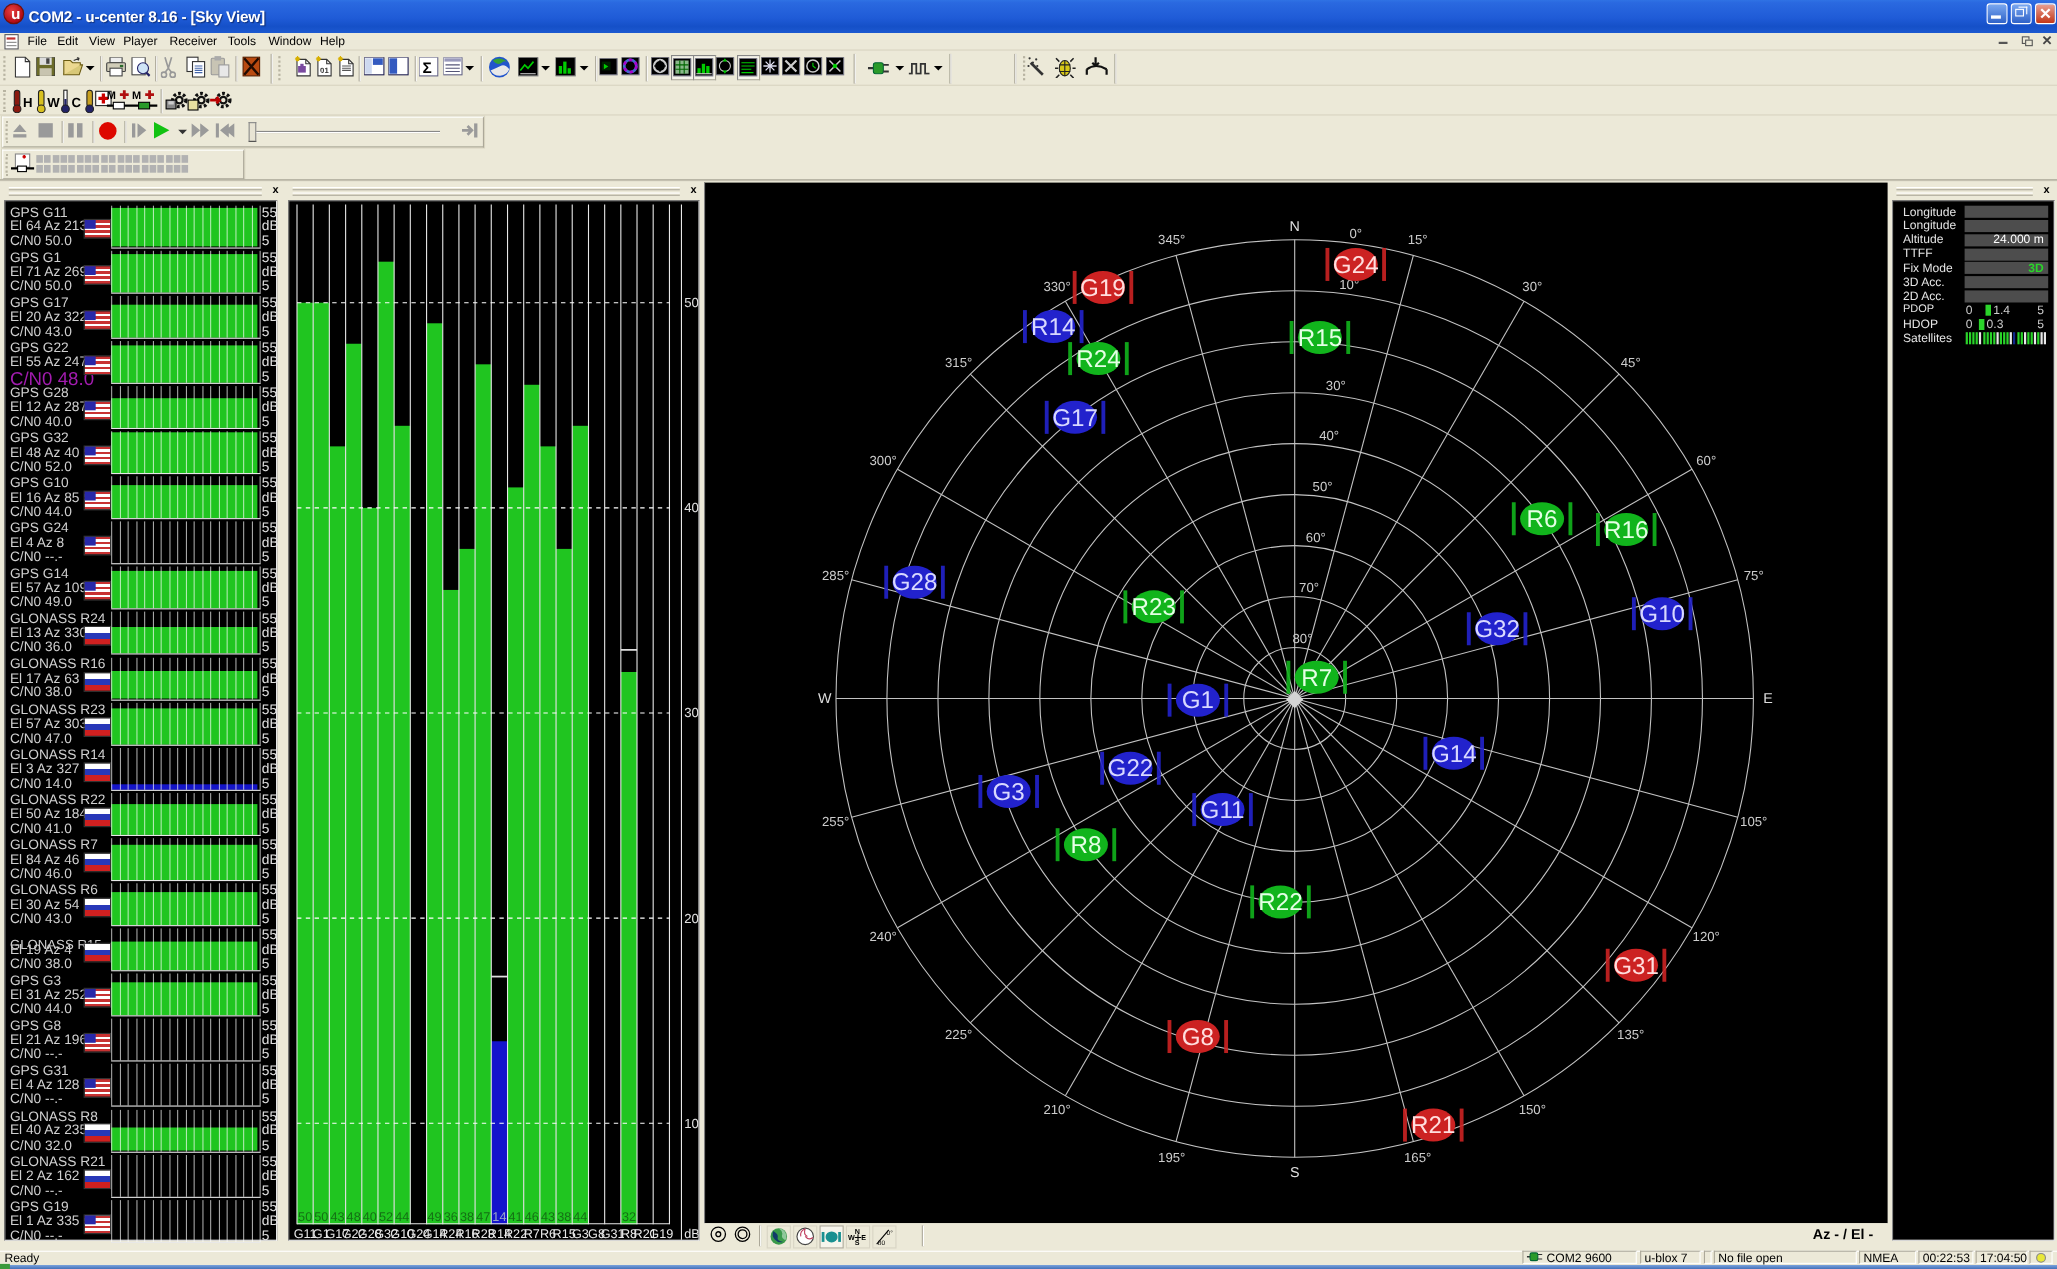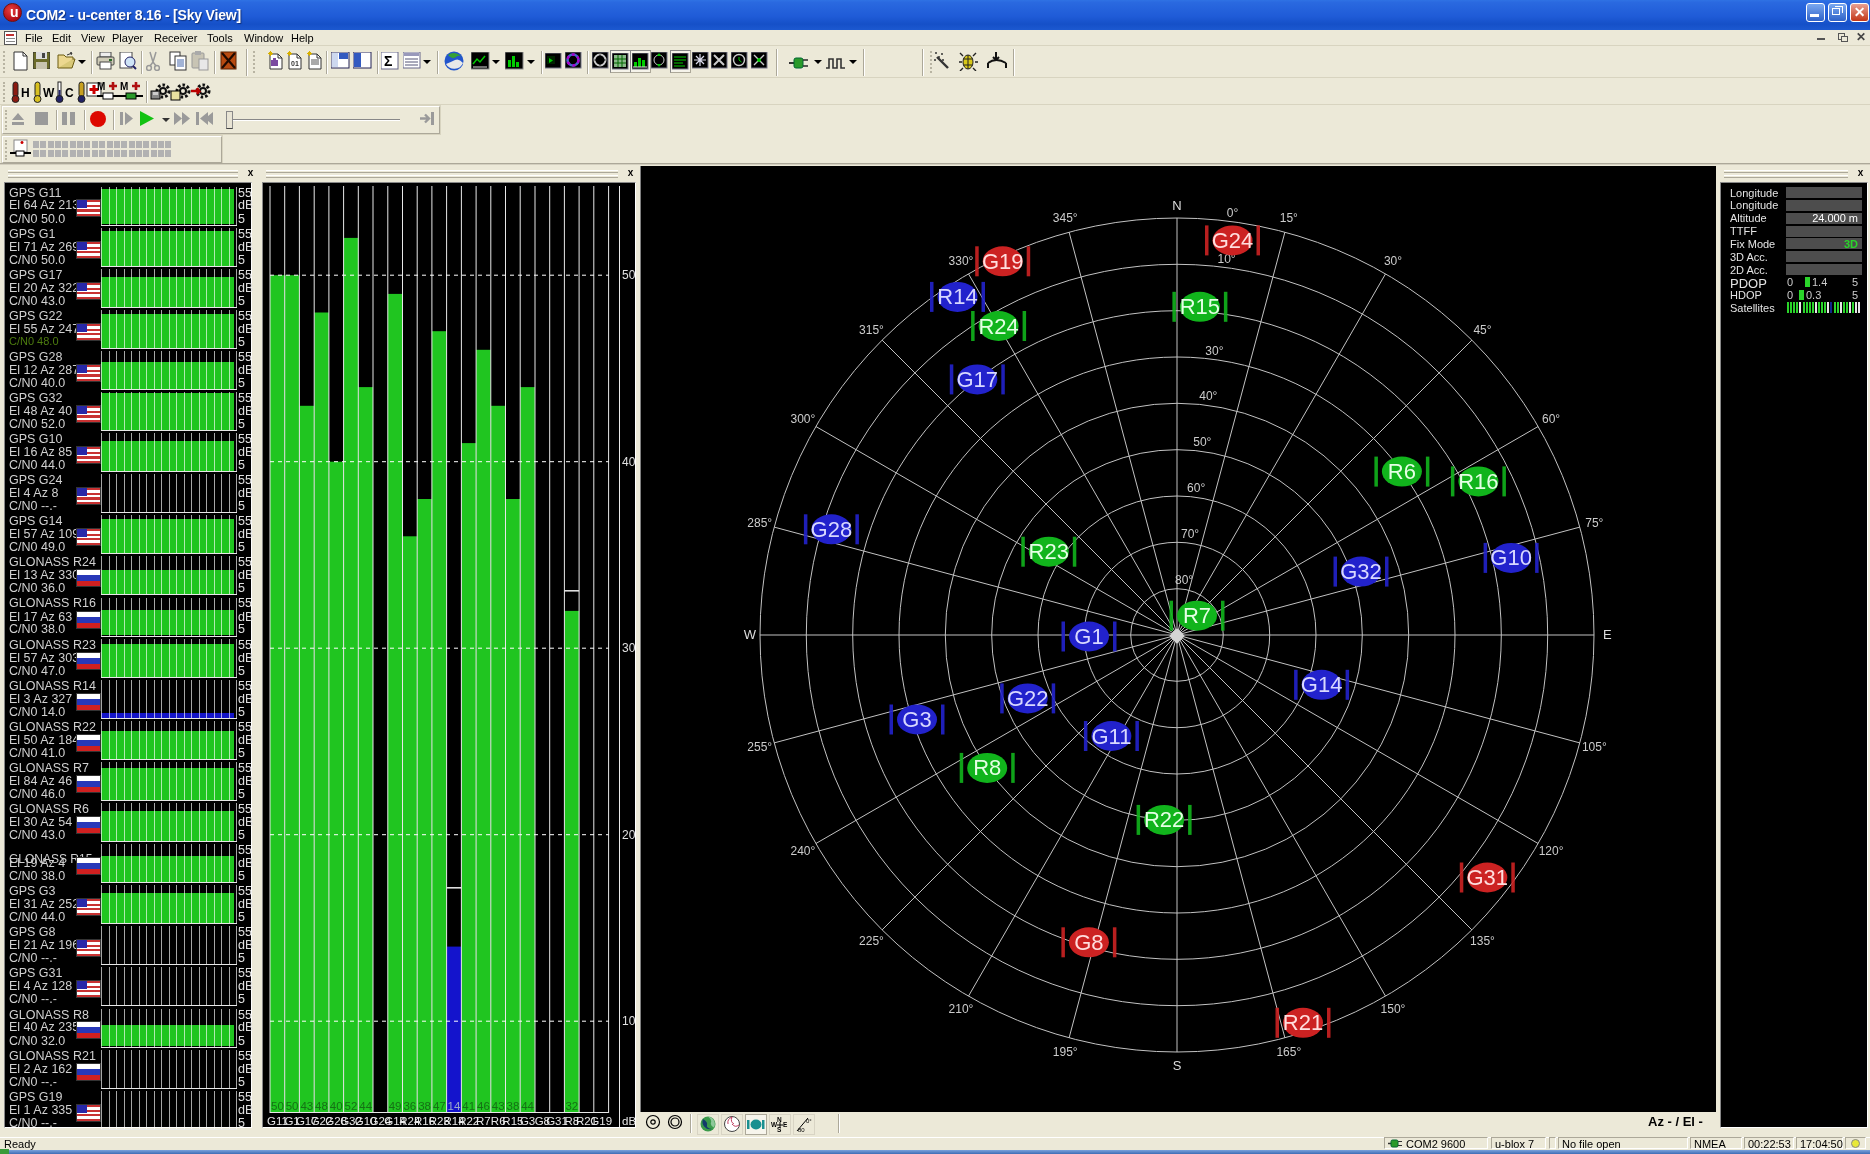--- a/index.html
+++ b/index.html
@@ -503,21 +503,21 @@
 <div class="a" style="left:213.5px;top:268.7px;width:1px;height:38px;background:rgba(255,255,255,0.65)"></div>
 <div class="a" style="left:221.0px;top:268.7px;width:1px;height:38px;background:rgba(255,255,255,0.65)"></div>
 <div class="a" style="left:228.5px;top:268.7px;width:1px;height:38px;background:rgba(255,255,255,0.65)"></div>
 <div class="a" style="left:236.0px;top:268.7px;width:1px;height:38px;background:rgba(255,255,255,0.65)"></div>
 <div class="a" style="left:101px;top:306.7px;width:136px;height:1px;background:#e8e8e8"></div>
 <div class="a" style="left:238px;top:268px;font-size:12.5px;color:#e0e0e0">55</div>
 <div class="a" style="left:238px;top:281px;font-size:12.5px;color:#e0e0e0">dB</div>
 <div class="a" style="left:238px;top:294px;font-size:12.5px;color:#e0e0e0">5</div>
 <div class="a" style="left:9px;top:309px;font-size:12.5px;color:#d0d0d0;white-space:nowrap">GPS G22</div>
 <div class="a" style="left:9px;top:322px;font-size:12.5px;color:#d0d0d0;white-space:nowrap">El 55 Az 247</div>
-<div class="a" style="left:9px;top:335px;font-size:11px;color:#4d7c0f;white-space:nowrap">C/N0 48.0</div>
+<div class="a" style="left:9px;top:335px;font-size:17px;color:#a21caf;white-space:nowrap">C/N0 48.0</div>
 <div class="a" style="left:77px;top:324px;width:23px;height:16px;background:repeating-linear-gradient(180deg,#c83232 0,#c83232 2.3px,#fff 2.3px,#fff 4.6px);outline:1px solid #333"></div>
 <div class="a" style="left:77px;top:324px;width:10px;height:8px;background:#2828a8"></div>
 <div class="a" style="left:101px;top:314.3px;width:133px;height:33.5px;background:#20c520"></div>
 <div class="a" style="left:101.0px;top:309.8px;width:1px;height:38px;background:rgba(255,255,255,0.65)"></div>
 <div class="a" style="left:108.5px;top:309.8px;width:1px;height:38px;background:rgba(255,255,255,0.65)"></div>
 <div class="a" style="left:116.0px;top:309.8px;width:1px;height:38px;background:rgba(255,255,255,0.65)"></div>
 <div class="a" style="left:123.5px;top:309.8px;width:1px;height:38px;background:rgba(255,255,255,0.65)"></div>
 <div class="a" style="left:131.0px;top:309.8px;width:1px;height:38px;background:rgba(255,255,255,0.65)"></div>
 <div class="a" style="left:138.5px;top:309.8px;width:1px;height:38px;background:rgba(255,255,255,0.65)"></div>
 <div class="a" style="left:146.0px;top:309.8px;width:1px;height:38px;background:rgba(255,255,255,0.65)"></div>
@@ -1433,21 +1433,21 @@
 <div class="a" style="left:1730px;top:212.2px;font-size:11px;color:#e4e4e4;white-space:nowrap">Altitude</div>
 <div class="a" style="left:1786px;top:212.7px;width:76px;height:11px;background:#4d4d4d"></div>
 <div class="a" style="left:1730px;top:225.1px;font-size:11px;color:#e4e4e4;white-space:nowrap">TTFF</div>
 <div class="a" style="left:1786px;top:225.6px;width:76px;height:11px;background:#4d4d4d"></div>
 <div class="a" style="left:1730px;top:237.9px;font-size:11px;color:#e4e4e4;white-space:nowrap">Fix Mode</div>
 <div class="a" style="left:1786px;top:238.4px;width:76px;height:11px;background:#4d4d4d"></div>
 <div class="a" style="left:1730px;top:250.8px;font-size:11px;color:#e4e4e4;white-space:nowrap">3D Acc.</div>
 <div class="a" style="left:1786px;top:251.2px;width:76px;height:11px;background:#4d4d4d"></div>
 <div class="a" style="left:1730px;top:263.6px;font-size:11px;color:#e4e4e4;white-space:nowrap">2D Acc.</div>
 <div class="a" style="left:1786px;top:264.1px;width:76px;height:11px;background:#4d4d4d"></div>
-<div class="a" style="left:1730px;top:276.4px;font-size:13px;color:#e4e4e4;white-space:nowrap">PDOP</div>
+<div class="a" style="left:1730px;top:276.4px;font-size:10px;color:#e4e4e4;white-space:nowrap">PDOP</div>
 <div class="a" style="left:1730px;top:289.3px;font-size:11px;color:#e4e4e4;white-space:nowrap">HDOP</div>
 <div class="a" style="left:1730px;top:302.1px;font-size:11px;color:#e4e4e4;white-space:nowrap">Satellites</div>
 <div class="a" style="left:1786px;top:212.2px;width:72px;height:11px;font-size:11px;color:#fff;text-align:right">24.000 m</div>
 <div class="a" style="left:1786px;top:237.9px;width:72px;height:11px;font-size:11px;color:#2ad42a;text-align:right;font-weight:bold">3D</div>
 <div class="a" style="left:1787px;top:276.4px;font-size:11px;color:#ccc">0</div>
 <div class="a" style="left:1805px;top:277.4px;width:5px;height:10px;background:#2ad42a"></div>
 <div class="a" style="left:1812px;top:276.4px;font-size:11px;color:#ccc">1.4</div>
 <div class="a" style="left:1852px;top:276.4px;font-size:11px;color:#ccc">5</div>
 <div class="a" style="left:1787px;top:289.3px;font-size:11px;color:#ccc">0</div>
 <div class="a" style="left:1799px;top:290.3px;width:5px;height:10px;background:#2ad42a"></div>

